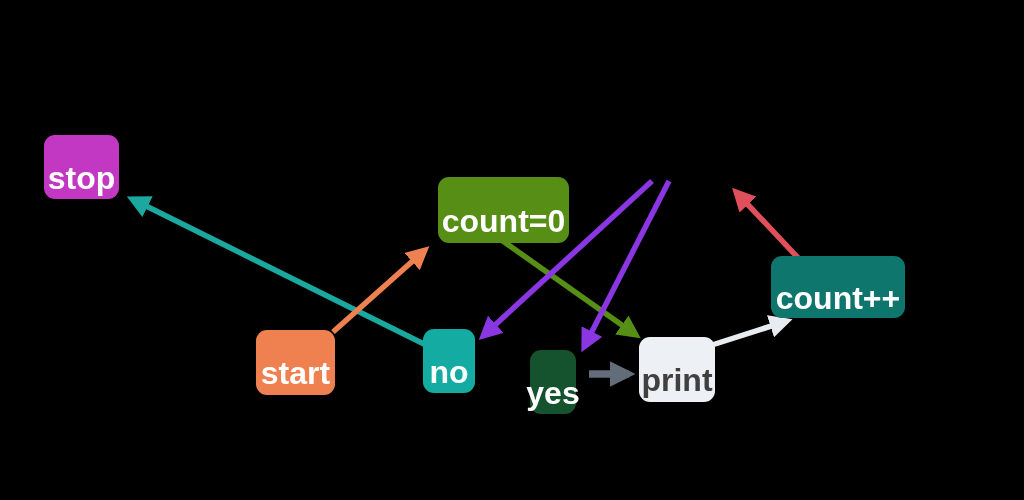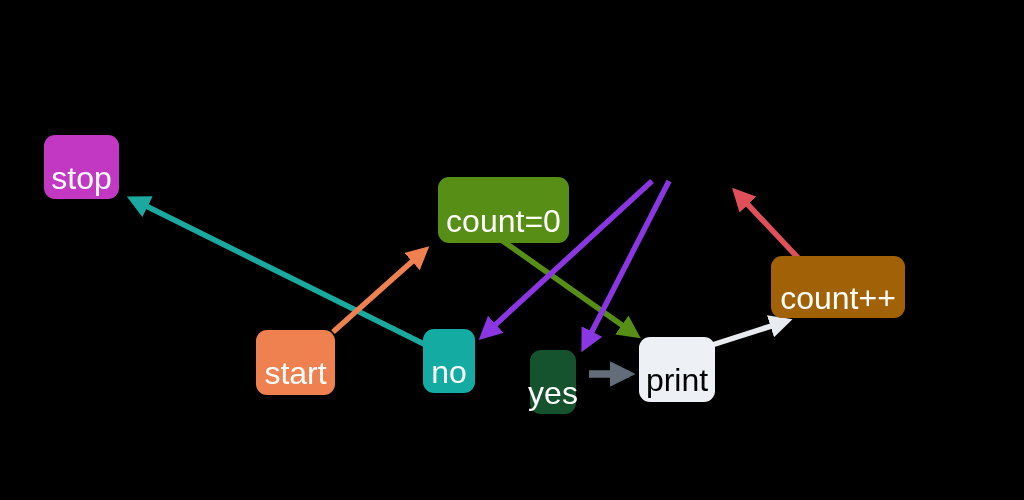--- a/index.html
+++ b/index.html
@@ -25,29 +25,30 @@
     align-items: center;
     justify-content: center;
     border-radius: 11px;
     font-size: 32px;
     line-height: 1;
     color: #ffffff;
     padding-top: 21px;
     box-sizing: border-box;
     white-space: nowrap;
     user-select: none;
+    font-weight: bold;
   }
   .node-stop      { left:  44px; top: 135px; width:  75px; height: 64px; background: #c238c2; }
   .node-count0    { left: 399px; top: 177px; width: 131px; height: 66px; background: #578e16; margin-left: 39px; }
   .node-condition { left: 615px; top: 123px; width: 165px; height: 62px; background: #7e30d6; }
-  .node-increment { left: 771px; top: 256px; width: 134px; height: 62px; background: #a16207; }
+  .node-increment { left: 771px; top: 256px; width: 134px; height: 62px; background: #0f766e; }
   .node-start     { left: 256px; top: 330px; width:  79px; height: 65px; background: #ef8150; }
   .node-no        { left: 423px; top: 329px; width:  52px; height: 64px; background: #13aba2; }
   .node-yes       { left: 530px; top: 350px; width:  46px; height: 64px; background: #14532d; }
-  .node-print     { left: 639px; top: 337px; width:  76px; height: 65px; background: #edf1f5; color: #000000; }
+  .node-print     { left: 639px; top: 337px; width:  76px; height: 65px; background: #edf1f5; color: #404040; }
 </style>
 </head>
 <body>
 
 <div id="canvas">
 
   <svg id="edges" viewBox="0 0 1024 500" xmlns="http://www.w3.org/2000/svg">
     <defs>
       <marker id="ah-teal" viewBox="0 0 10 10" refX="7.5" refY="5" markerWidth="4.2" markerHeight="4.2" orient="auto-start-reverse">
           <path d="M0,0 L10,5 L0,10 z" fill="#1aa89f"></path>

